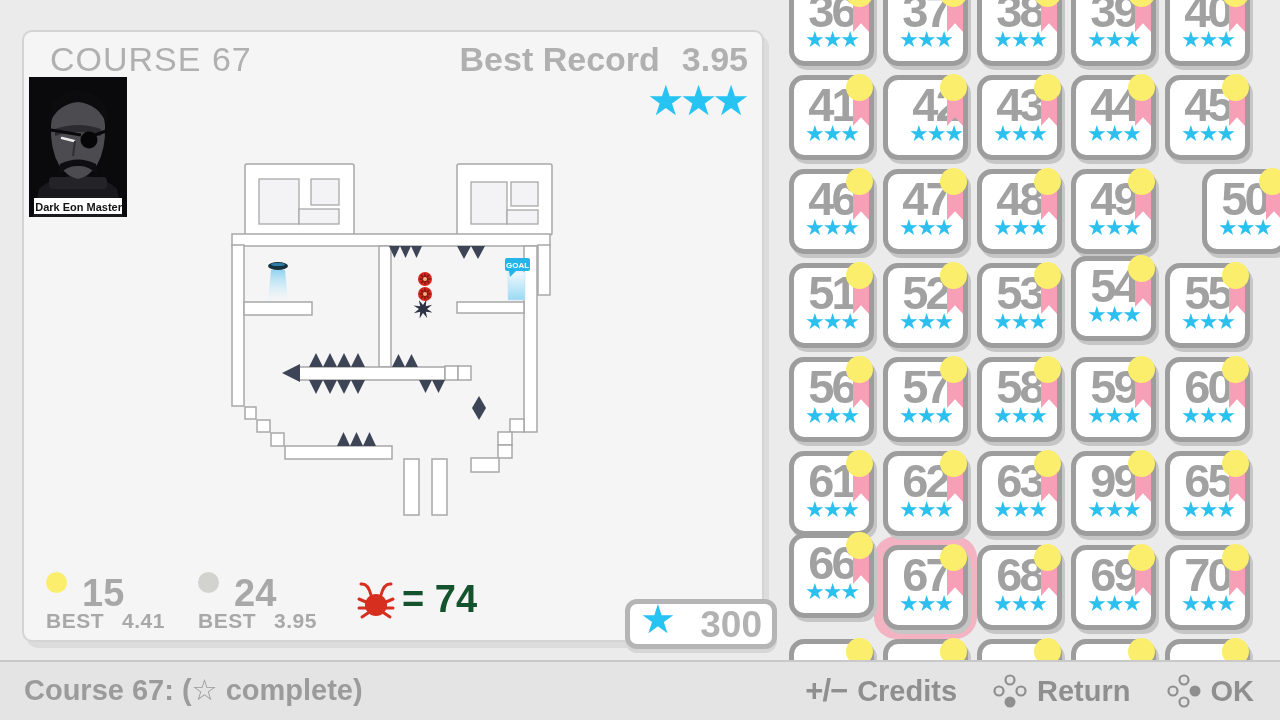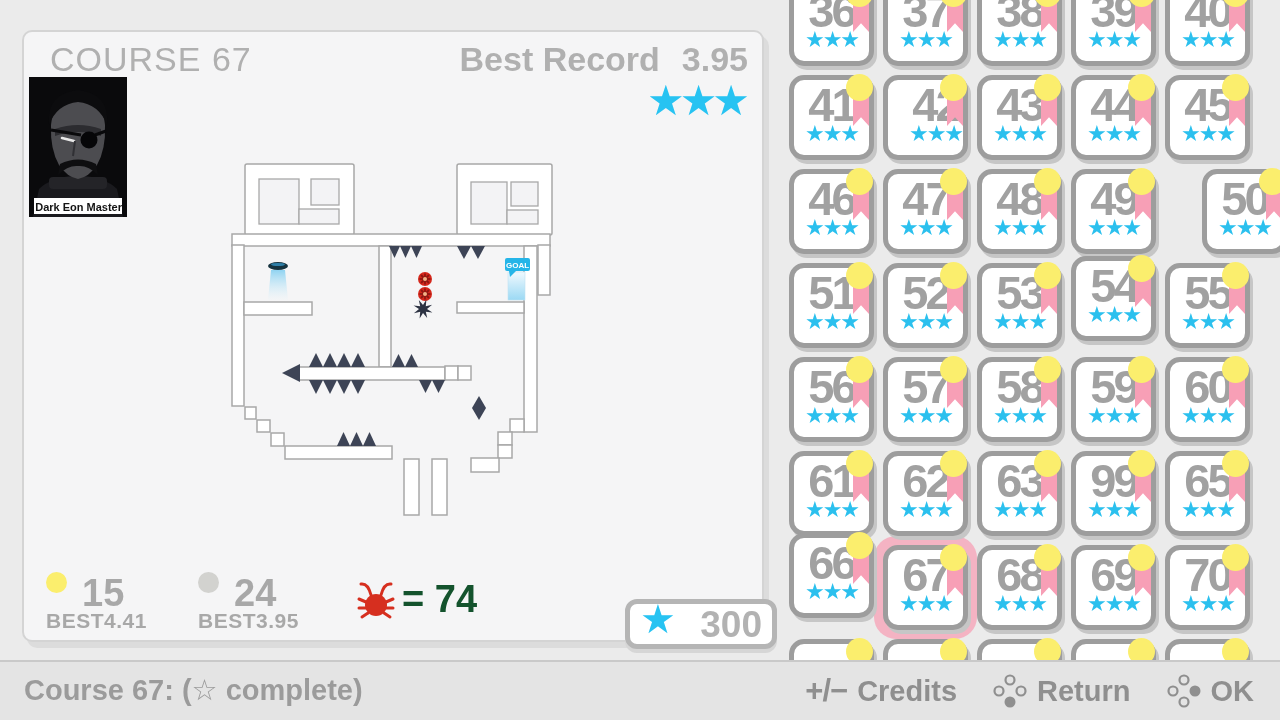--- a/index.html
+++ b/index.html
@@ -23,21 +23,21 @@
 
   
   .medal-wrap{position:absolute;width:22px;height:46px;}
   .medal{width:21px;height:21px;border-radius:50%;}
   .medal.gold{background:#fbee6d;}
   .medal.silver{background:#d2d2cf;}
   .ribbon-sm{position:absolute;left:4px;top:14px;width:13px;height:23px;background:#f79fb6;
              clip-path:polygon(0 0,100% 0,100% 100%,50% 70%,0 100%);z-index:-1;}
   .m-count{position:absolute;font-size:38px;font-weight:bold;color:#a8a8a8;line-height:1;}
   .m-best{position:absolute;font-size:21px;font-weight:bold;color:#a8a8a8;letter-spacing:.5px;line-height:1;}
-  .m-best .bv{margin-left:0;}
+  .m-best .bv{margin-left:18px;}
   .enemy-eq{position:absolute;left:378px;top:548px;font-size:38px;font-weight:bold;color:#14532d;line-height:1;}
   .imp{position:absolute;left:332px;top:542px;}
 
   .star-box{position:absolute;left:601px;top:567px;width:152px;height:50px;background:#fff;border:5px solid #b5b5b5;
             border-radius:12px;box-shadow:0 4px 0 #d6d6d6;box-sizing:border-box;}
   .star-box .glyph{position:absolute;left:10px;top:-8px;font-size:40px;color:#27c3f2;}
   .star-box .amount{position:absolute;right:10px;top:1px;font-size:37px;font-weight:bold;color:#b2b2b2;line-height:40px;}
 
   
   .grid{position:absolute;left:780px;top:0;width:500px;height:662px;overflow:hidden;}

